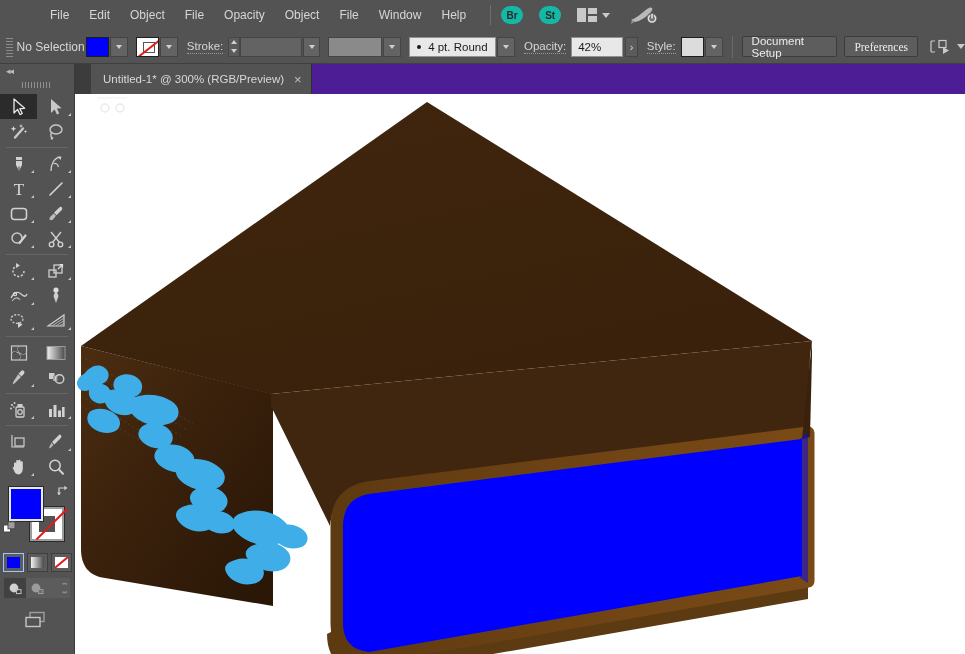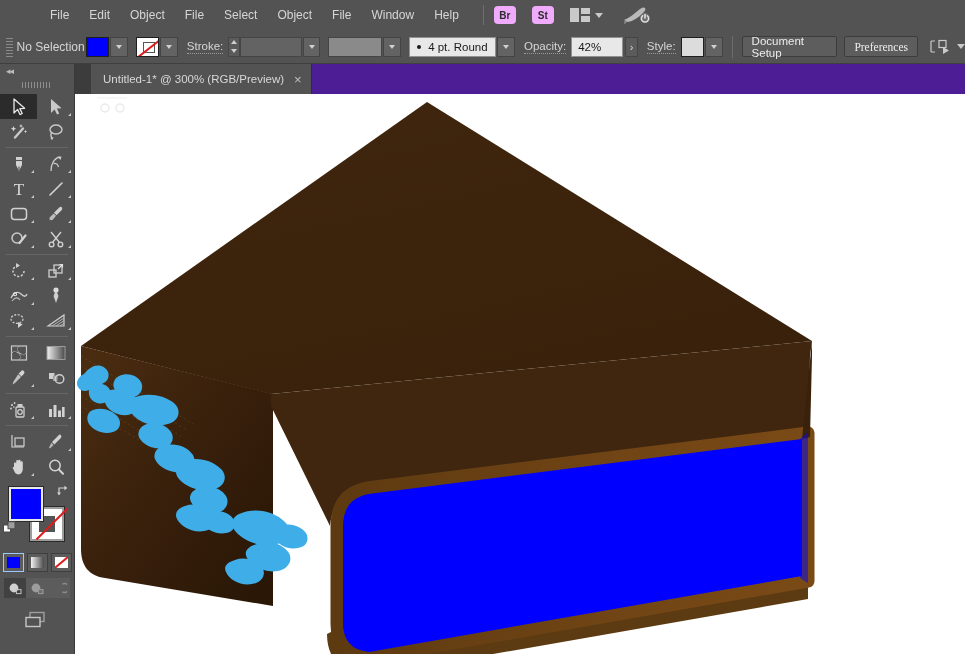--- a/index.html
+++ b/index.html
@@ -23,23 +23,23 @@
     font-weight: bold; font-style: italic; letter-spacing: -0.5px; margin-top: 40px;
   }
   .menu-item {
     height: 30px; padding: 0 10px; display: flex; align-items: center;
     color: #D6D6D6; font-size: 12px; cursor: default;
   }
   #menu-sep {
     width: 1px; height: 20px; background: #6E6E6E; margin: 0 10px 0 14px;
   }
   .app-chip {
-    width: 22px; height: 18px; background: #f0abfc; color: #2B2B2B;
+    width: 22px; height: 18px; background: #14b8a6; color: #2B2B2B;
     font-size: 10px; font-weight: bold; display: flex; align-items: center;
-    justify-content: center; margin-right: 16px; border-radius: 4px;
+    justify-content: center; margin-right: 16px; border-radius: 9px;
   }
   #arrange-icon { display: flex; align-items: center; gap: 5px; margin-right: 18px; }
   .arrange-glyph { width: 20px; height: 14px; position: relative; }
   .arrange-glyph i {
     position: absolute; background: #C9C9C9; display: block;
   }
   .chev {
     width: 0; height: 0; border-left: 4px solid transparent;
     border-right: 4px solid transparent; border-top: 5px solid #C9C9C9;
   }
@@ -205,21 +205,21 @@
 <body>
 
 <div id="app">
 
   <div id="menubar">
     <div id="ai-logo">Ai</div>
     <div class="menu-item">File</div>
     <div class="menu-item">Edit</div>
     <div class="menu-item">Object</div>
     <div class="menu-item">File</div>
-    <div class="menu-item">Select</div>
+    <div class="menu-item">Opacity</div>
     <div class="menu-item">Object</div>
     <div class="menu-item">File</div>
     <div class="menu-item">Window</div>
     <div class="menu-item">Help</div>
     <div id="menu-sep"></div>
     <div class="app-chip">Br</div>
     <div class="app-chip">St</div>
     <div id="arrange-icon">
       <span class="arrange-glyph">
         <i style="left:0;top:0;width:9px;height:14px;"></i>

